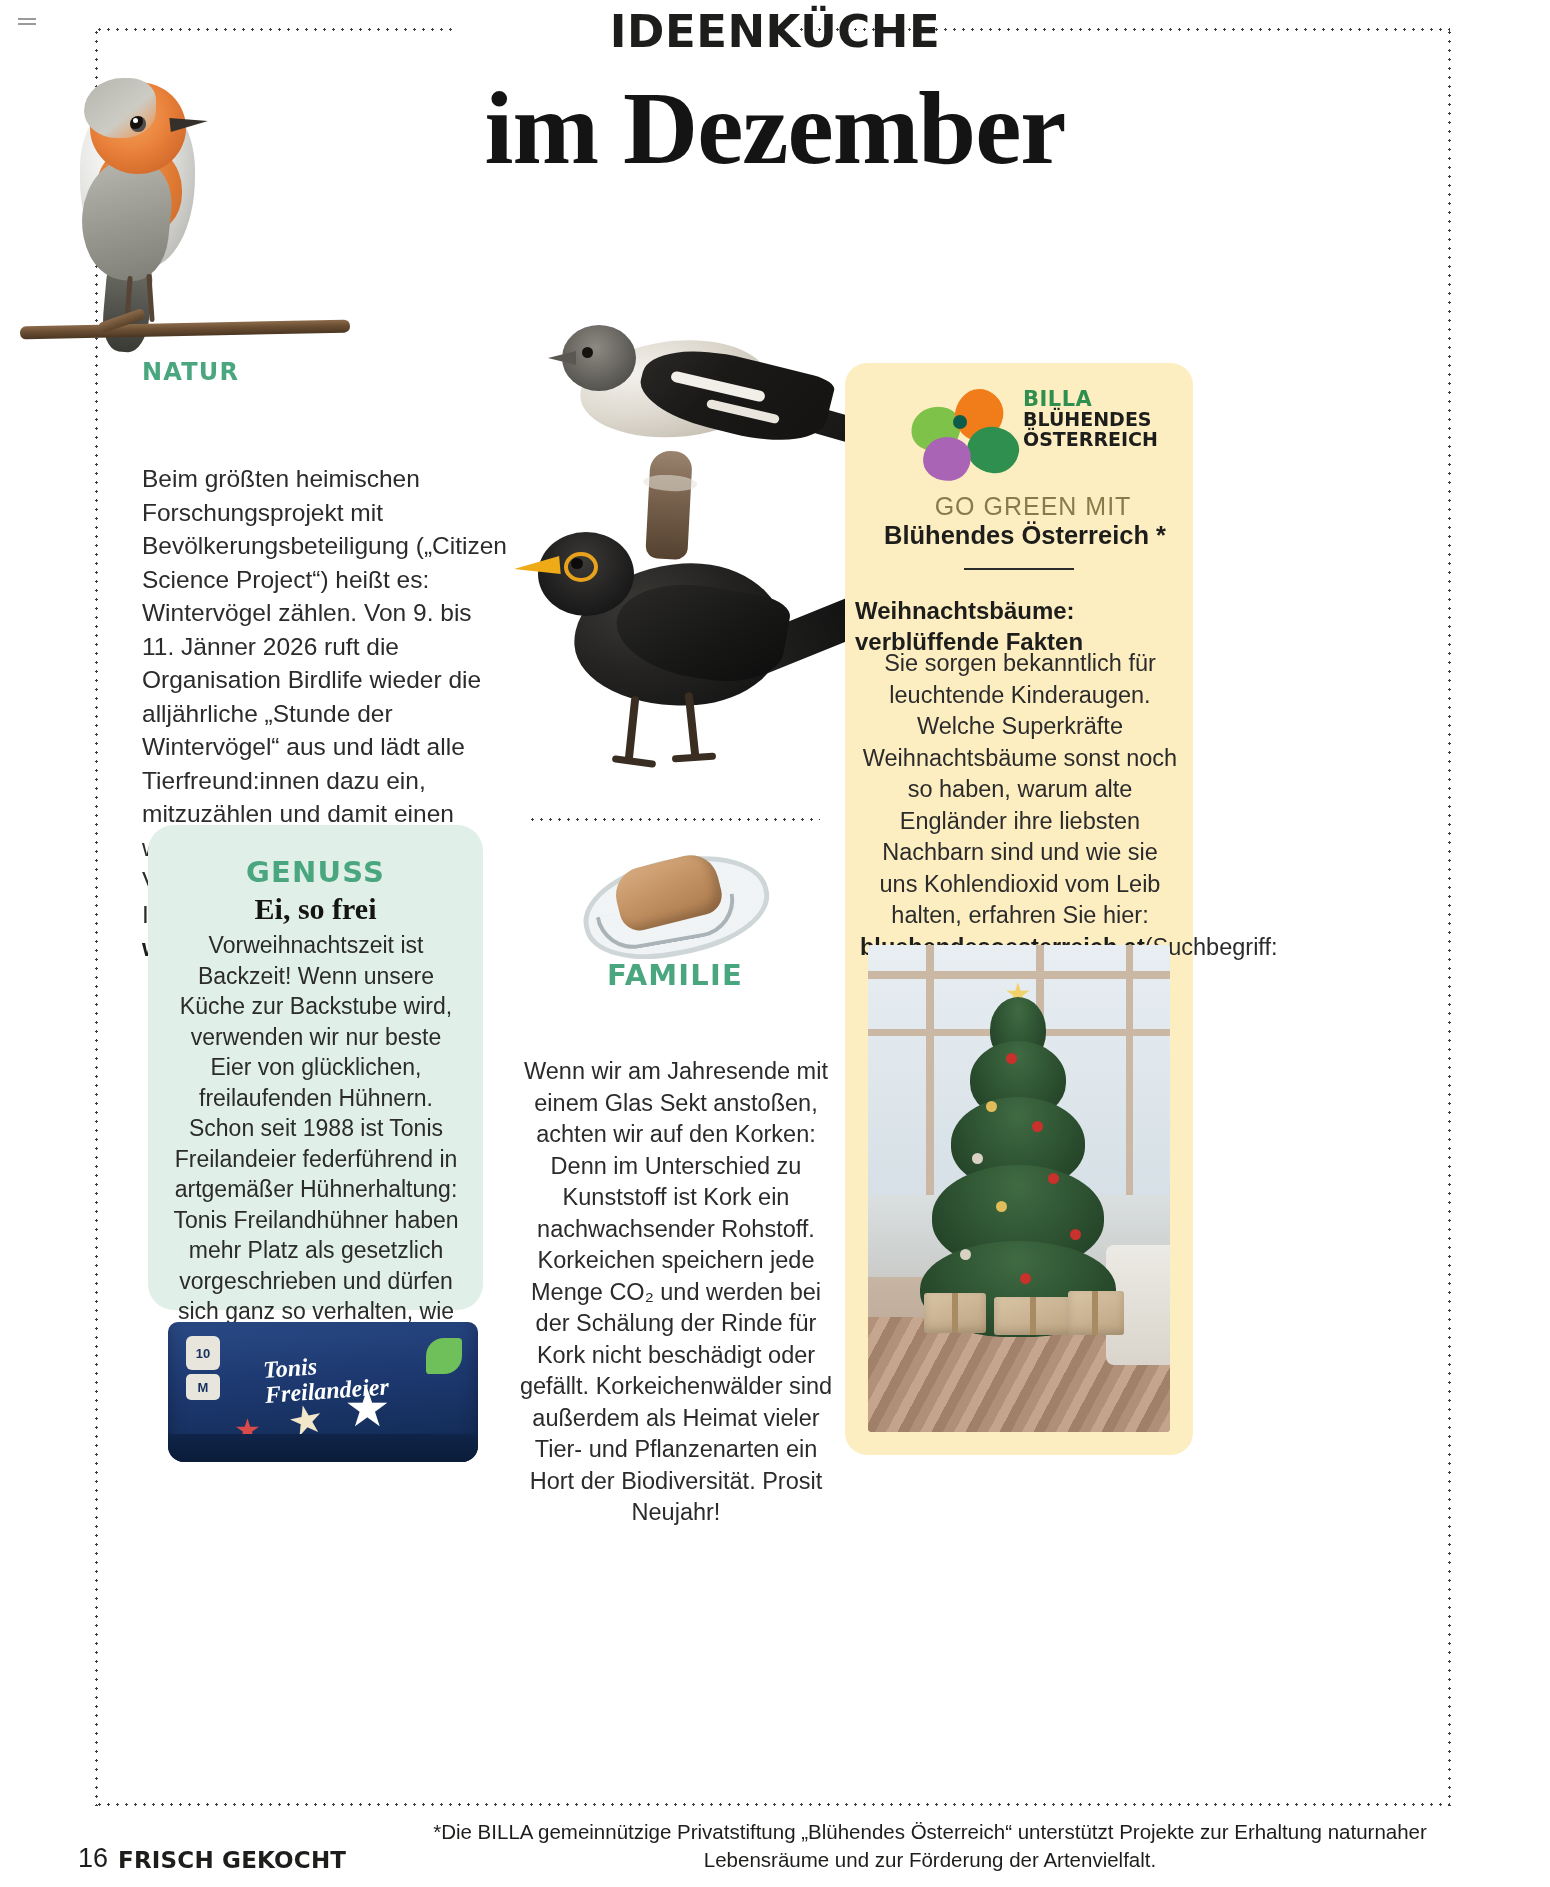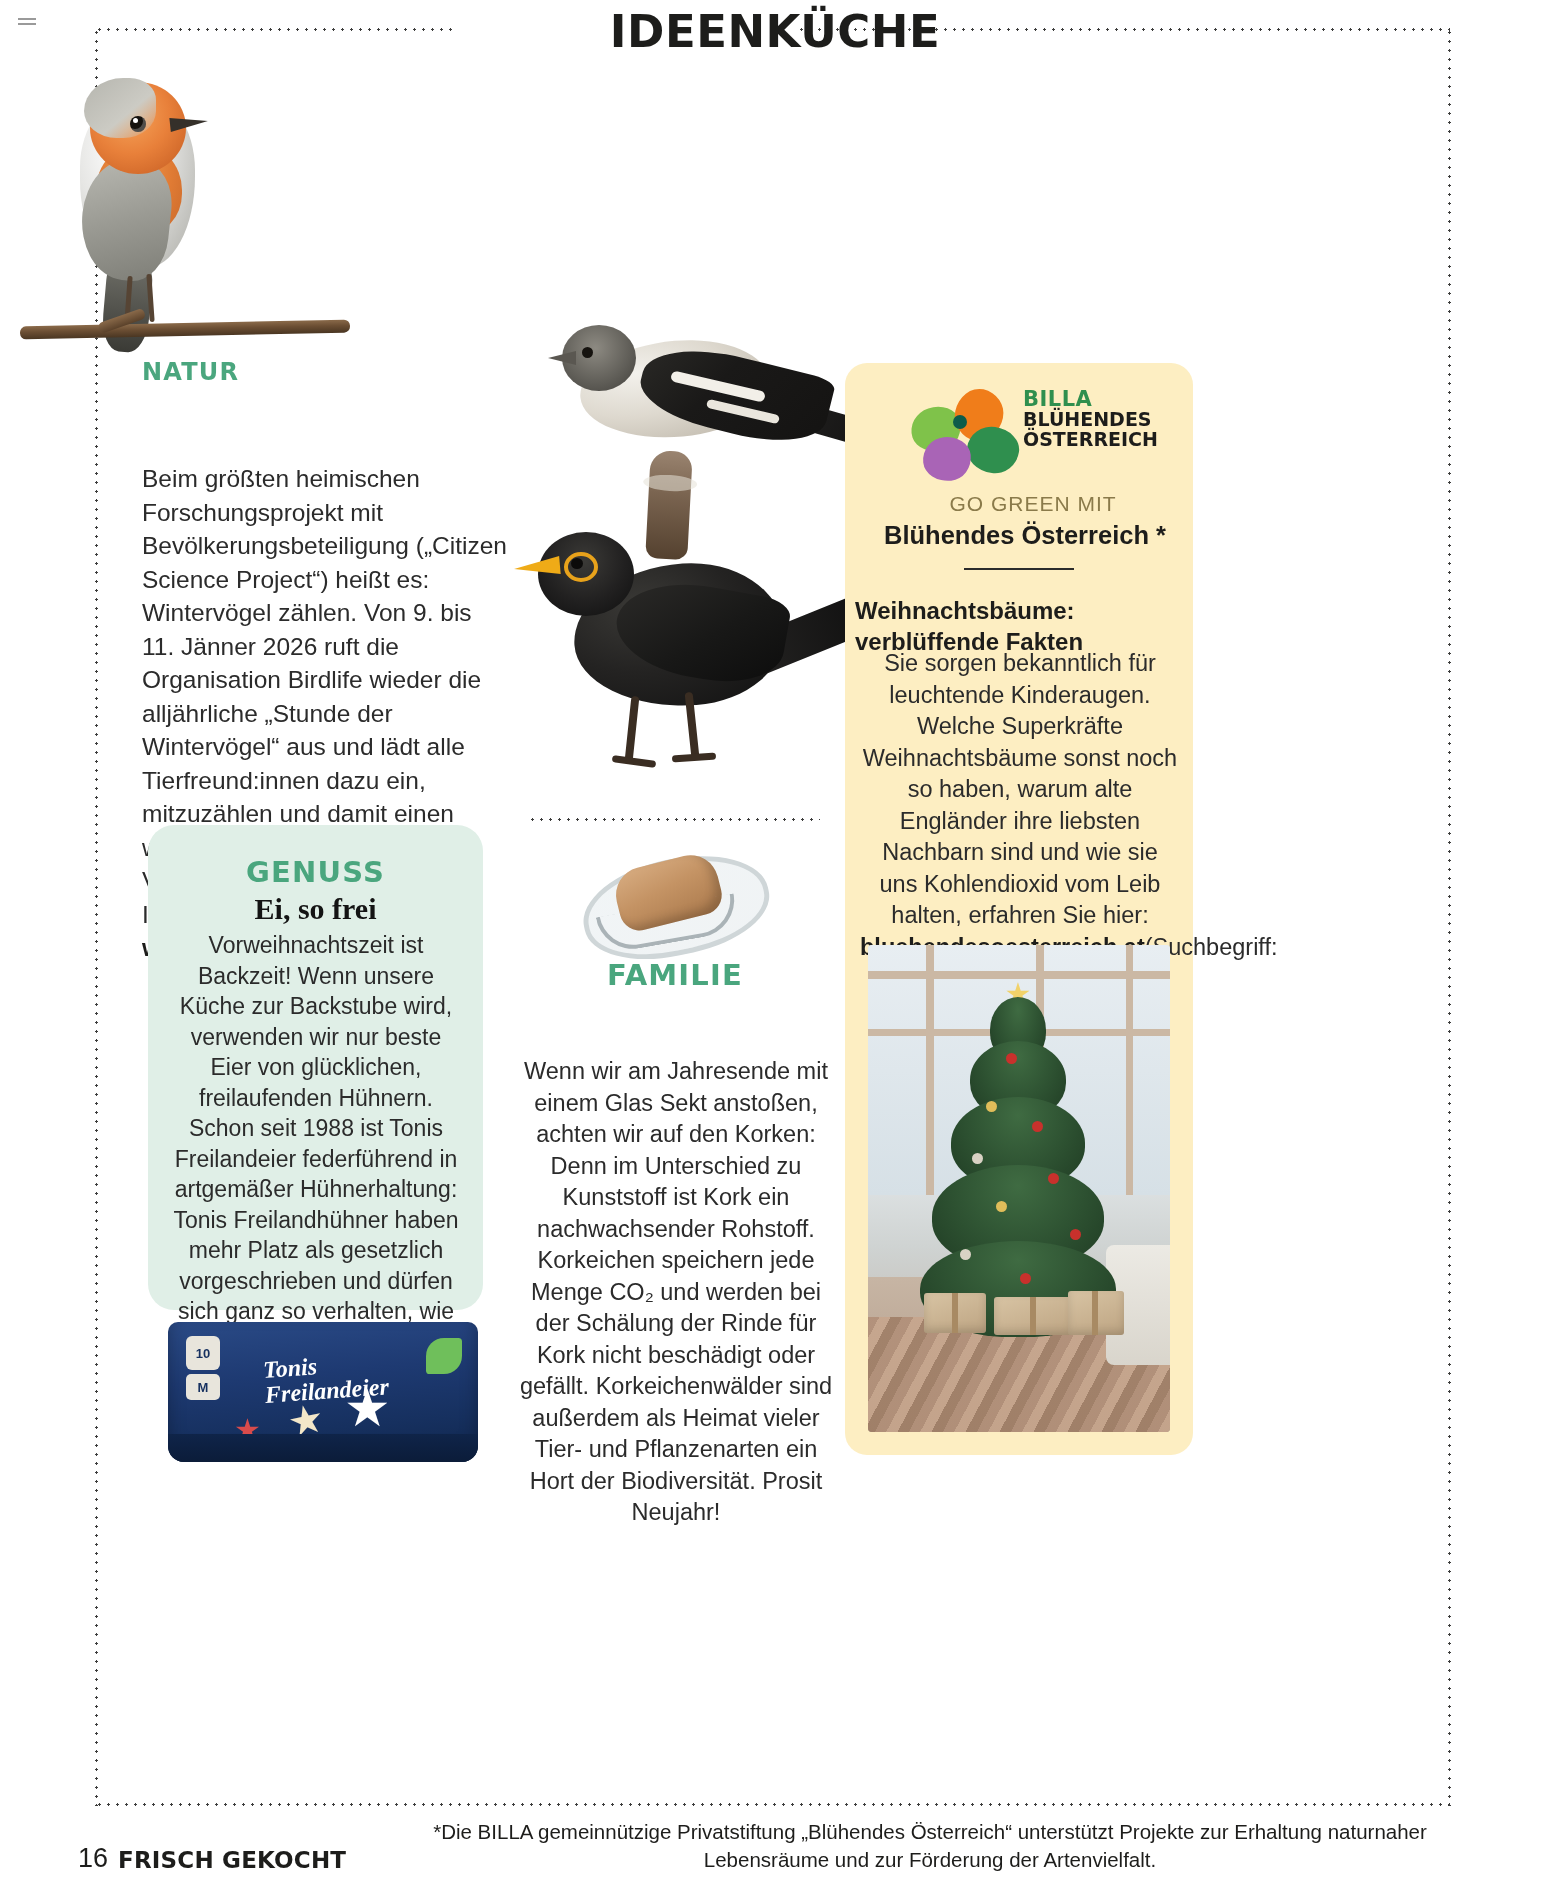--- a/index.html
+++ b/index.html
@@ -391,21 +391,21 @@
     position:absolute; left:118px; top:4px; width:130px;
     font-family:"DejaVu Sans", sans-serif; font-weight:700;
     line-height:20px; color:#2f8f4e;
   }
   .billa-text .l1 { font-size:21px; letter-spacing:.5px; }
   .billa-text .l2 { font-size:19px; color:#1d1d1b; }
   .billa-text .l3 { font-size:19px; color:#1d1d1b; }
 
   .gogreen {
     position:absolute; left:845px; top:492px; width:376px;
-    text-align:center; font-size:21px; letter-spacing:1px; color:#8a7a4a;
+    text-align:center; font-size:25px; letter-spacing:1px; color:#8a7a4a;
   }
   .gogreen-sub {
     position:absolute; left:845px; top:521px; width:360px;
     text-align:center; font-weight:700; font-size:25.5px; color:#1d1d1b;
   }
   .yellow-rule {
     position:absolute; left:964px; top:568px; width:110px; height:2px; background:#2b2b2b;
   }
   .yellow-h {
     position:absolute; left:855px; top:595px; width:328px;
@@ -504,20 +504,21 @@
       <i></i>
     </div>
 
   <div class="frame-top"></div>
   <div class="frame-left"></div>
   <div class="frame-right"></div>
   <div class="frame-bottom"></div>
   <div class="frame-gap-top"></div>
 
   <div class="kicker">IDEENKÜCHE</div>
+  <div class="main-title">im Dezember</div>
 
   <div class="robin">
     <div class="bird-tail"></div>
     <div class="bird-body"></div>
     <div class="bird-breast"></div>
     <div class="bird-wing"></div>
     <div class="bird-head"></div>
     <div class="bird-cap"></div>
     <div class="bird-eye"></div>
     <div class="bird-beak"></div>

